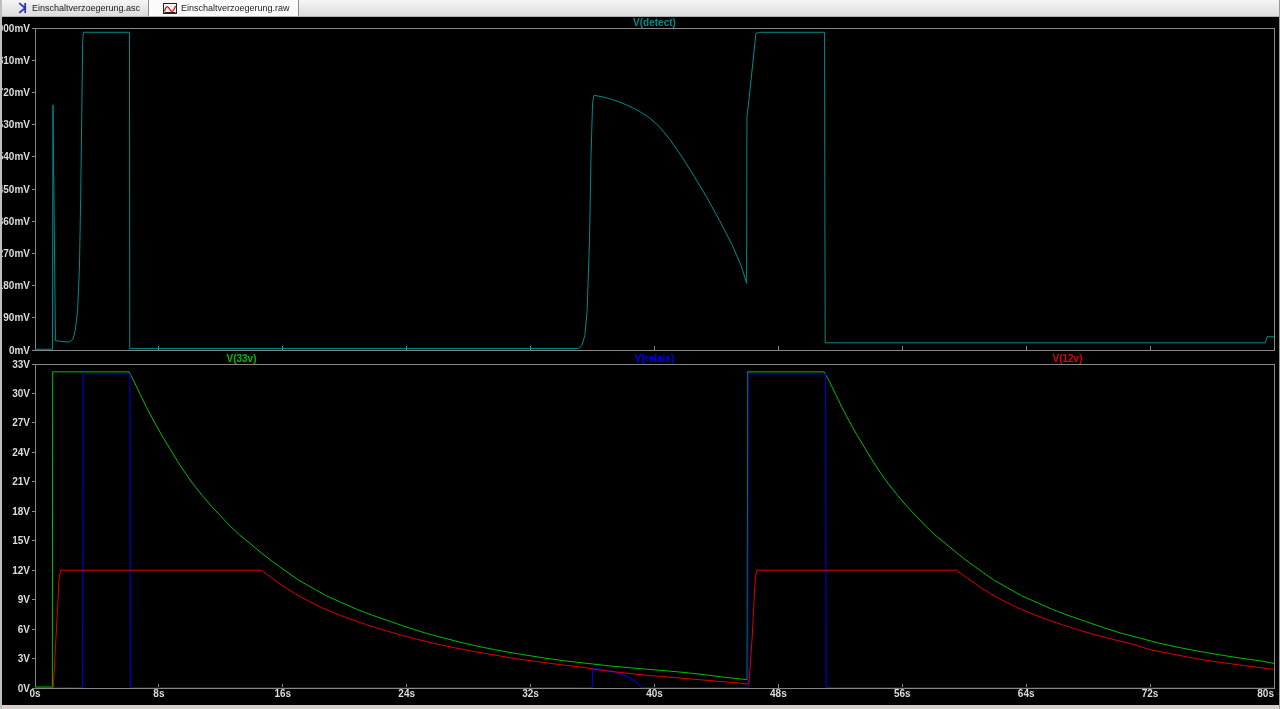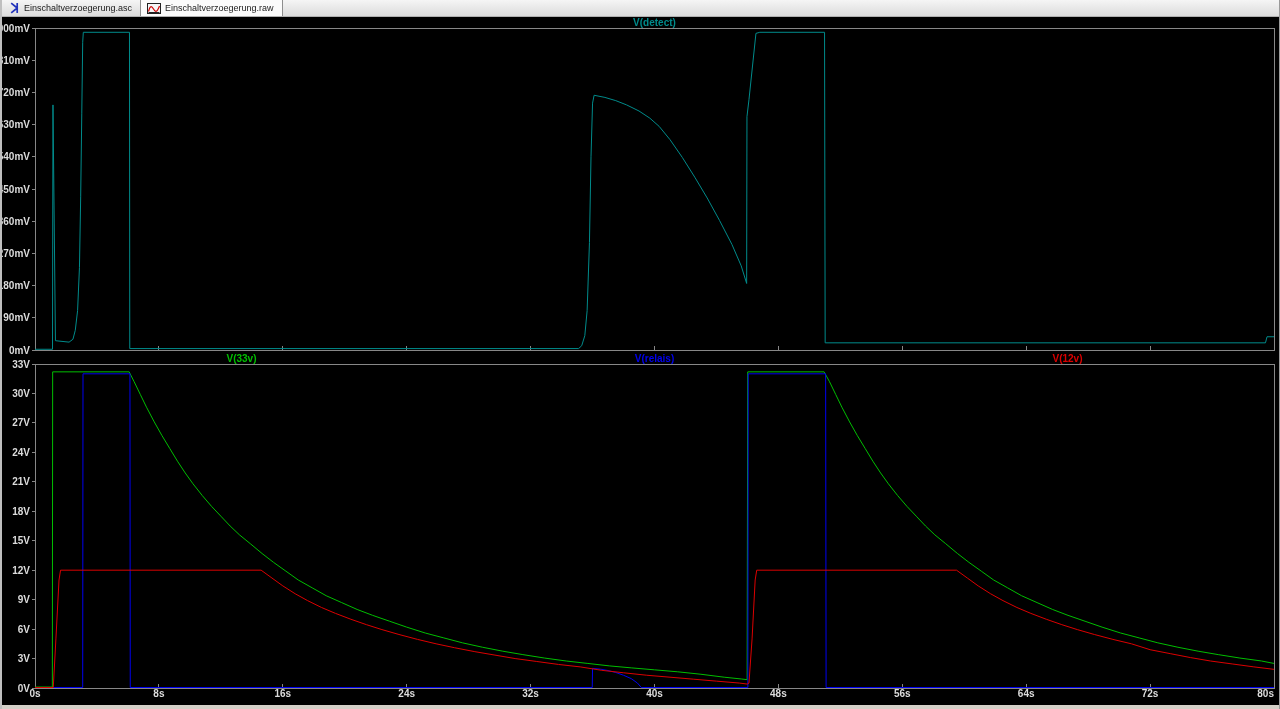--- a/index.html
+++ b/index.html
@@ -3,21 +3,21 @@
 <meta charset="utf-8">
 <style>
   html,body{margin:0;padding:0;background:#000;}
   #window{position:relative;width:1280px;height:709px;background:#000;overflow:hidden;
           box-sizing:border-box;border-left:2px solid #bfbfbf;border-right:1px solid #9a9a9a;
           font-family:"Liberation Sans",sans-serif;}
   
   .tabbar{position:absolute;left:0;top:0;right:0;height:17px;
           background:linear-gradient(#f5f5f5,#dcdcdc);
           border-bottom:1px solid #b0b0b0;display:flex;align-items:flex-end;box-sizing:border-box;}
-  .tab{height:16px;display:flex;align-items:center;gap:4px;padding:0 8px 0 6px;
+  .tab{height:16px;display:flex;align-items:center;gap:4px;padding:0 8px 0 14px;
        font-size:9px;color:#1a1a1a;cursor:default;box-sizing:border-box;justify-content:space-between;}
   .tab.active{background:#fbfbfb;border:1px solid #8e8e8e;border-bottom:none;height:17px;margin-top:37px;}
   .tab-icon{display:inline-flex;align-items:center;}
   
   #plot{position:absolute;left:0;top:17px;}
   .bottomstrip{position:absolute;left:0;right:0;bottom:0;height:4px;background:#d4d0c8;}
   text{font-family:"Liberation Sans",sans-serif;}
 </style>
 </head>
 <body>

